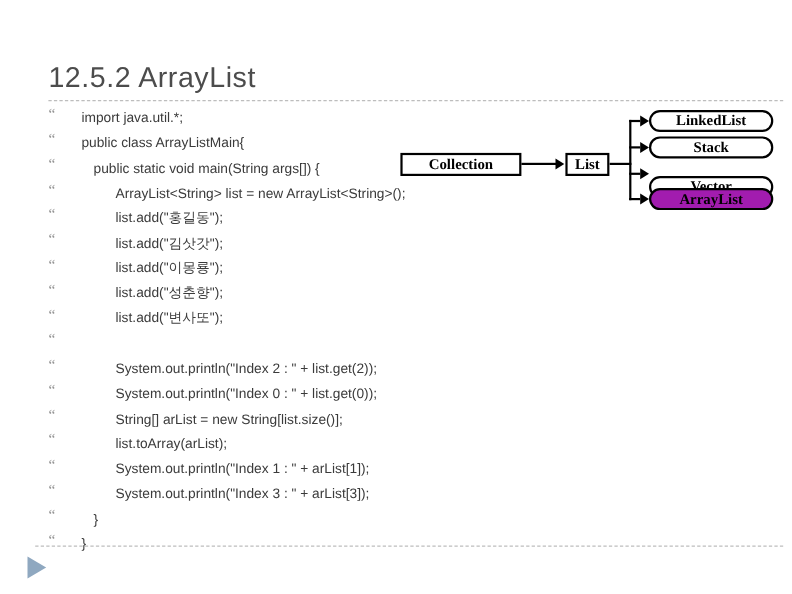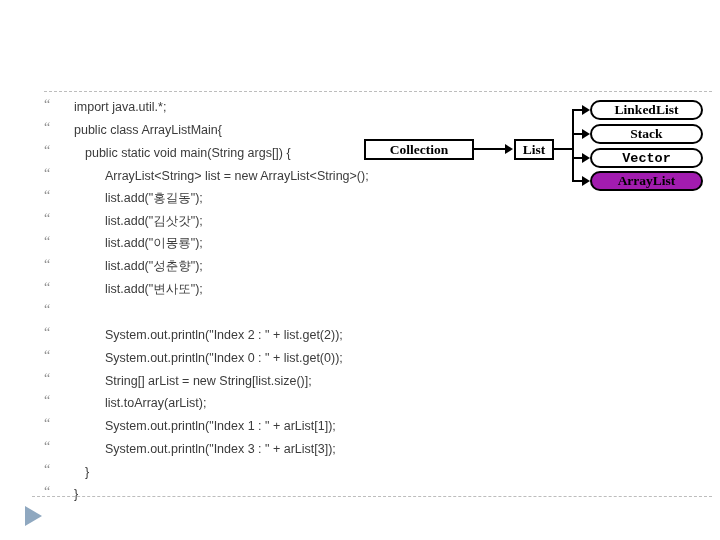--- a/index.html
+++ b/index.html
@@ -59,20 +59,21 @@
     position:absolute; left:25px; top:506px; width:0; height:0;
     border-left:17px solid #8fa8c0;
     border-top:10px solid transparent; border-bottom:10px solid transparent;
   }
 </style>
 </head>
 <body>
 
 <div class="slide">
 
+  <div class="title">12.5.2 ArrayList</div>
   <div class="dashed-rule" id="title-rule"></div>
 
   <div class="code" id="code-list">
       <div class="code-line"><span class="bullet">“</span><span class="ind-0">import java.util.*;</span></div>
       <div class="code-line"><span class="bullet">“</span><span class="ind-0">public class ArrayListMain{</span></div>
       <div class="code-line"><span class="bullet">“</span><span class="ind-1">public static void main(String args[]) {</span></div>
       <div class="code-line"><span class="bullet">“</span><span class="ind-2">ArrayList&lt;String&gt; list = new ArrayList&lt;String&gt;();</span></div>
       <div class="code-line"><span class="bullet">“</span><span class="ind-2">list.add("홍길동");</span></div>
       <div class="code-line"><span class="bullet">“</span><span class="ind-2">list.add("김삿갓");</span></div>
       <div class="code-line"><span class="bullet">“</span><span class="ind-2">list.add("이몽룡");</span></div>
@@ -100,21 +101,21 @@
     <div class="hline" id="list-branch-stub"></div>
     <div class="vline" id="branch-vline"></div>
 
     <div id="child-boxes">
         <div class="box child-box" style="top: 100px;">LinkedList</div>
         <div class="hline" style="left: 572px; top: 109px; width: 10px;"></div>
         <div class="arrowhead" style="left: 582px; top: 105px;"></div>
         <div class="box child-box" style="top: 124px;">Stack</div>
         <div class="hline" style="left: 572px; top: 133px; width: 10px;"></div>
         <div class="arrowhead" style="left: 582px; top: 129px;"></div>
-        <div class="box child-box" style="top: 148px; font-family: Liberation Mono, monospace;">Vector</div>
+        <div class="box child-box" style="top: 160px;">Vector</div>
         <div class="hline" style="left: 572px; top: 157px; width: 10px;"></div>
         <div class="arrowhead" style="left: 582px; top: 153px;"></div>
         <div class="box child-box" style="top: 171px; background: #a21caf;">ArrayList</div>
         <div class="hline" style="left: 572px; top: 180px; width: 10px;"></div>
         <div class="arrowhead" style="left: 582px; top: 176px;"></div>
       </div>
   </div>
 
   <div class="dashed-rule" id="bottom-rule"></div>
   <div class="footer-arrow"></div>

